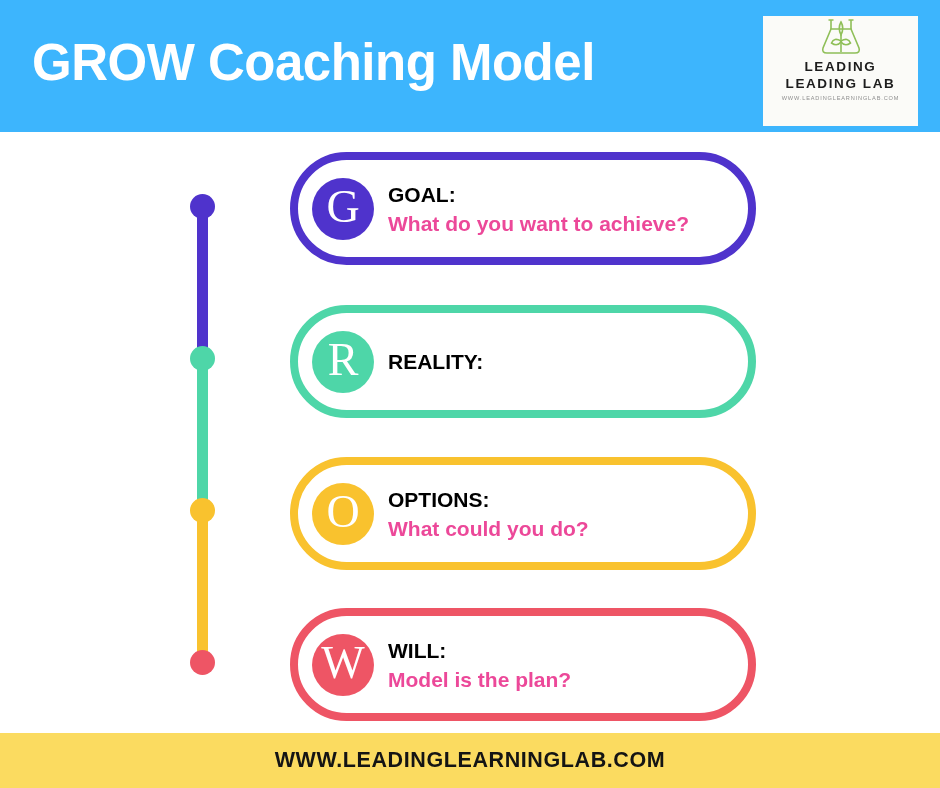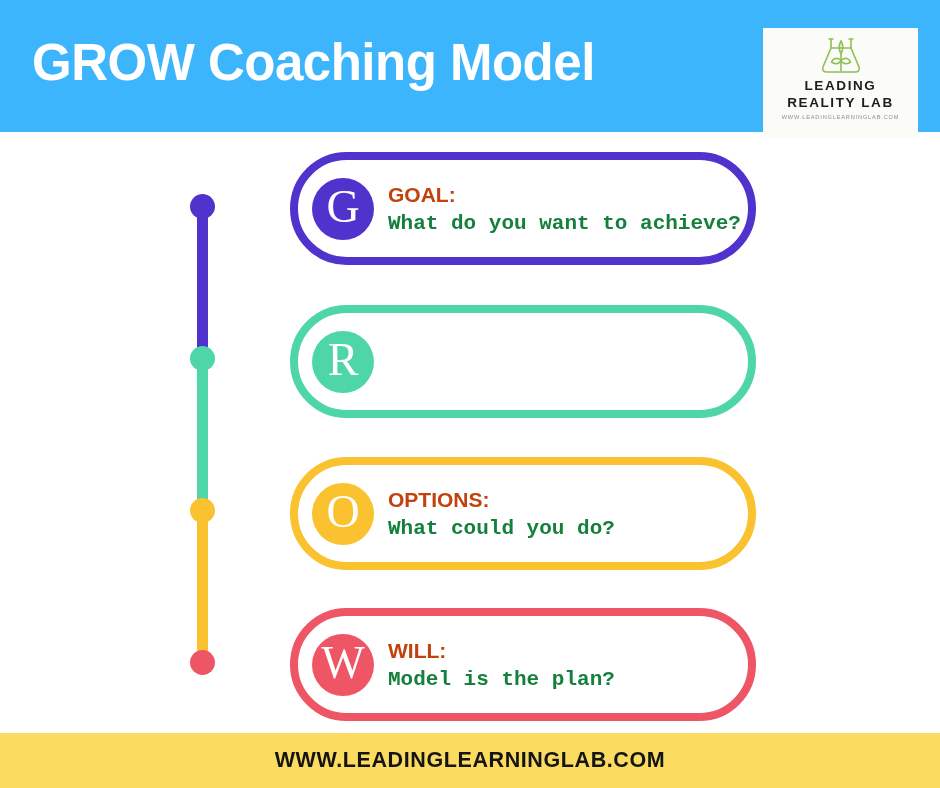--- a/index.html
+++ b/index.html
@@ -36,29 +36,28 @@
     color: #ffffff;
     letter-spacing: -0.5px;
     line-height: 72px;
     white-space: nowrap;
   }
 
   
   #logo-box {
     position: absolute;
     left: 763px;
-    top: 28px;
+    top: 16px;
     width: 155px;
     height: 110px;
     background: #fbfbf8;
     display: flex;
     flex-direction: column;
     align-items: center;
     justify-content: flex-start;
-    padding-top: 7px;
     box-sizing: border-box;
   }
   #logo-mark {
     width: 46px;
     height: 42px;
     display: block;
   }
   .logo-line {
     font-family: "Liberation Sans", sans-serif;
     font-size: 13.5px;
@@ -132,29 +131,29 @@
   .card-text {
     flex: 1 1 auto;
     display: flex;
     flex-direction: column;
     justify-content: center;
   }
   .card-title {
     font-family: "Liberation Sans", sans-serif;
     font-size: 21px;
     font-weight: bold;
-    color: #c2410c;
+    color: #000000;
     line-height: 29px;
     white-space: nowrap;
   }
   .card-q {
-    font-family: Liberation Mono, monospace;
+    font-family: Liberation Sans, sans-serif;
     font-size: 21px;
     font-weight: bold;
-    color: #15803d;
+    color: #ec4899;
     line-height: 29px;
     white-space: nowrap;
   }
 
   
   #footer {
     position: absolute;
     left: 0;
     top: 733px;
     width: 940px;
@@ -187,21 +186,21 @@
       <g fill="none" stroke="#8fbf58" stroke-width="1.6">
         <path d="M13 4 L13 13 M33 4 L33 13 M10.5 4 L15.5 4 M30.5 4 L35.5 4"></path>
         <path d="M13 13 L5 32 Q3.5 37 9 37 L37 37 Q42.5 37 41 32 L33 13 Z"></path>
         <path d="M23 6 Q19.5 12 23 19 Q26.5 12 23 6 Z"></path>
         <path d="M23 19 L23 36"></path>
         <path d="M23 25 Q16 21 13.5 27 Q19 31 23 26 Z"></path>
         <path d="M23 25 Q30 21 32.5 27 Q27 31 23 26 Z"></path>
       </g>
     </svg>
     <div class="logo-line">LEADING</div>
-    <div class="logo-line">REALITY LAB</div>
+    <div class="logo-line">LEADING LAB</div>
     <div id="logo-url">WWW.LEADINGLEARNINGLAB.COM</div>
   </div>
 
   <div id="timeline">
     <div class="tl-seg" style="top: 56px; height: 154px; background: rgb(79, 51, 204);"></div>
     <div class="tl-seg" style="top: 208px; height: 154px; background: rgb(78, 214, 168);"></div>
     <div class="tl-seg" style="top: 360px; height: 154px; background: rgb(249, 194, 46);"></div>
     <div class="tl-dot" style="top: 44px; background: rgb(79, 51, 204);"></div>
     <div class="tl-dot" style="top: 196px; background: rgb(78, 214, 168);"></div>
     <div class="tl-dot" style="top: 348px; background: rgb(249, 194, 46);"></div>
@@ -212,20 +211,21 @@
     <div class="badge" style="background: rgb(79, 51, 204);">G</div>
     <div class="card-text">
       <div class="card-title">GOAL:</div>
       <div class="card-q">What do you want to achieve?</div>
     </div>
   </div>
 
   <div class="card" id="card-1" style="top: 305px; width: 466px; height: 113px; border-radius: 57px; border-color: rgb(78, 214, 168);">
     <div class="badge" style="background: rgb(78, 214, 168);">R</div>
     <div class="card-text">
+      <div class="card-title">REALITY:</div>
     </div>
   </div>
 
   <div class="card" id="card-2" style="top: 457px; width: 466px; height: 113px; border-radius: 57px; border-color: rgb(249, 194, 46);">
     <div class="badge" style="background: rgb(249, 194, 46);">O</div>
     <div class="card-text">
       <div class="card-title">OPTIONS:</div>
       <div class="card-q">What could you do?</div>
     </div>
   </div>

